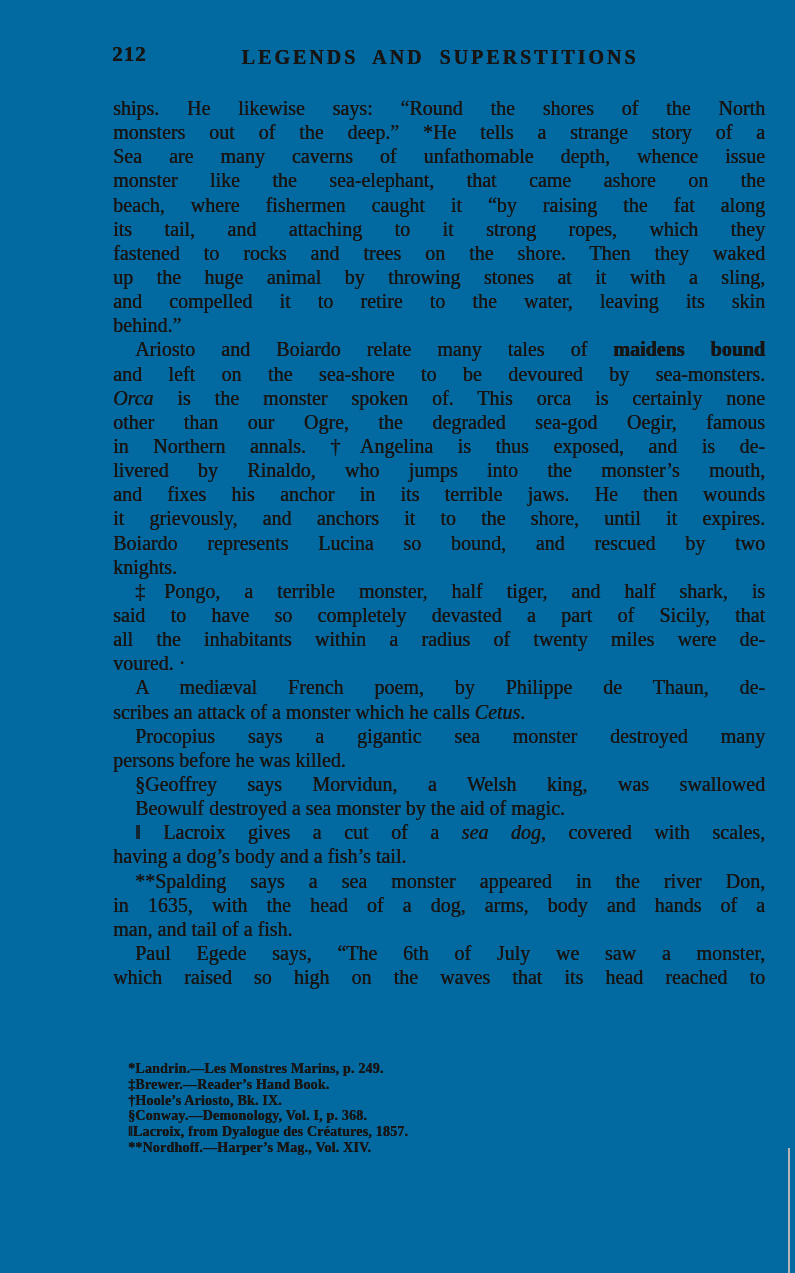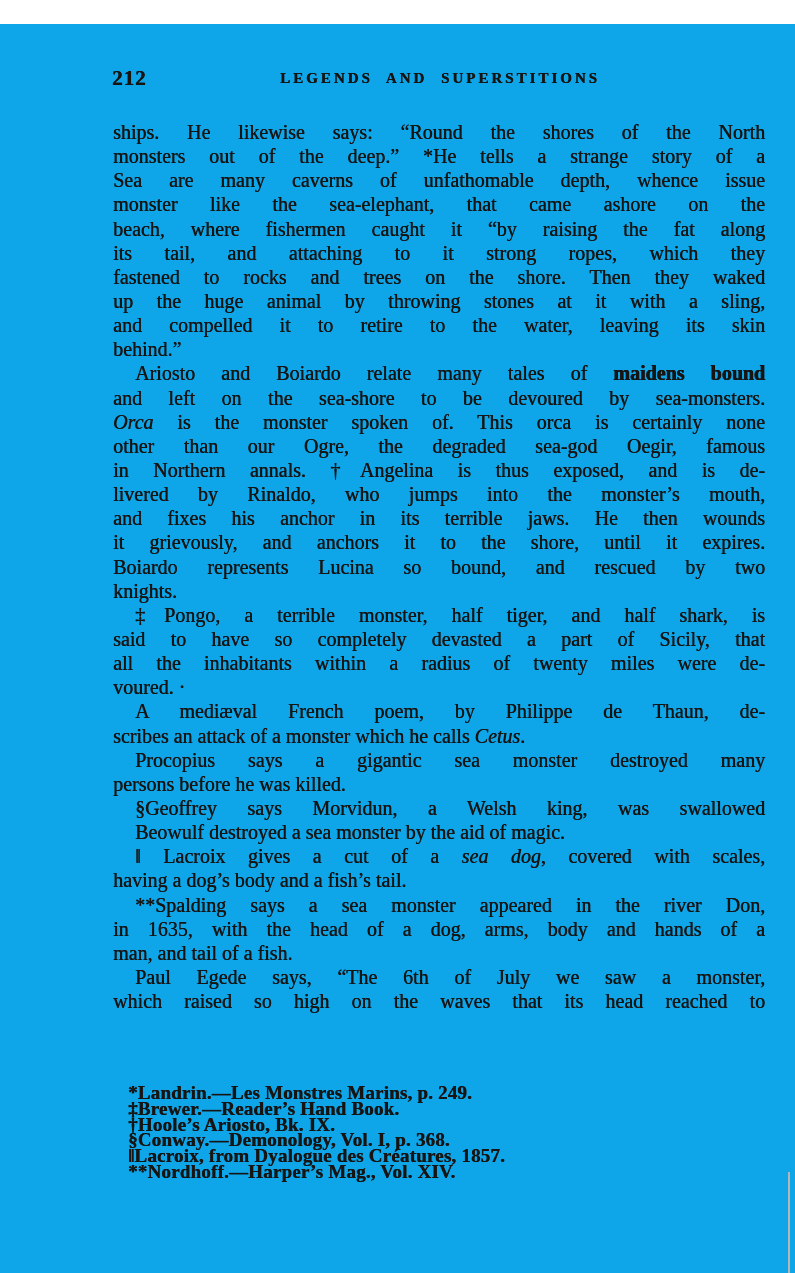--- a/index.html
+++ b/index.html
@@ -5,35 +5,34 @@
   html,body{margin:0;padding:0;}
   body{
     width:795px;height:1273px;
     background:#ffffff;
     font-family:"Liberation Serif", serif;
     position:relative;
     overflow:hidden;
   }
   .page{
     position:absolute;inset:0;
-    background:#0ea5e9;
+    background:#0369a1;
     color:#171513;
-    margin-top:24px;
   }
   
   .inked{ text-shadow:0.4px 0 0 currentColor; }
 
   .page-number{
     position:absolute;left:112px;top:42px;
     font-size:21px;font-weight:bold;letter-spacing:1px;
   }
   .running-title{
     position:absolute;left:440px;top:46px;
     transform:translateX(-50%);
-    font-size:15px;font-weight:bold;
+    font-size:20px;font-weight:bold;
     letter-spacing:3px;word-spacing:7px;
     white-space:nowrap;
   }
 
   .body-text{
     position:absolute;left:113px;top:96px;width:652px;
     font-size:20px;
   }
   .para{margin:0;}
   .line{
@@ -46,21 +45,21 @@
   .line.ind{ text-indent:22px; }
   .it{ font-style:italic; }
   .smudge{
     font-weight:bold;
     text-shadow:0.6px 0 0 currentColor, 0 0.4px 0 currentColor;
     filter:blur(0.2px);
   }
 
   .footnotes{
     position:absolute;left:128px;top:1061px;width:560px;
-    font-size:19px;font-weight:bold;
+    font-size:14px;font-weight:bold;
     letter-spacing:0.2px;
   }
   .fn-line{
     height:15.8px;line-height:15.8px;
     white-space:nowrap;
     filter:blur(0.15px);
   }
 
   .scan-artifact{
     position:absolute;

